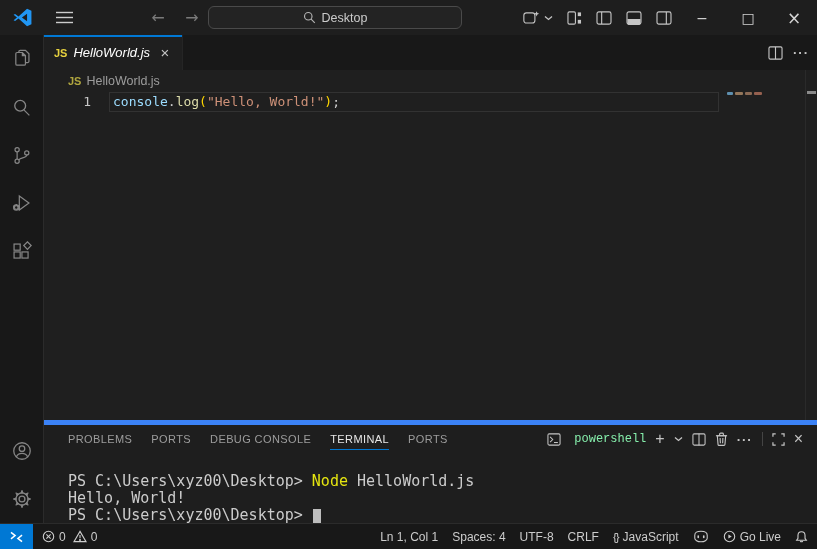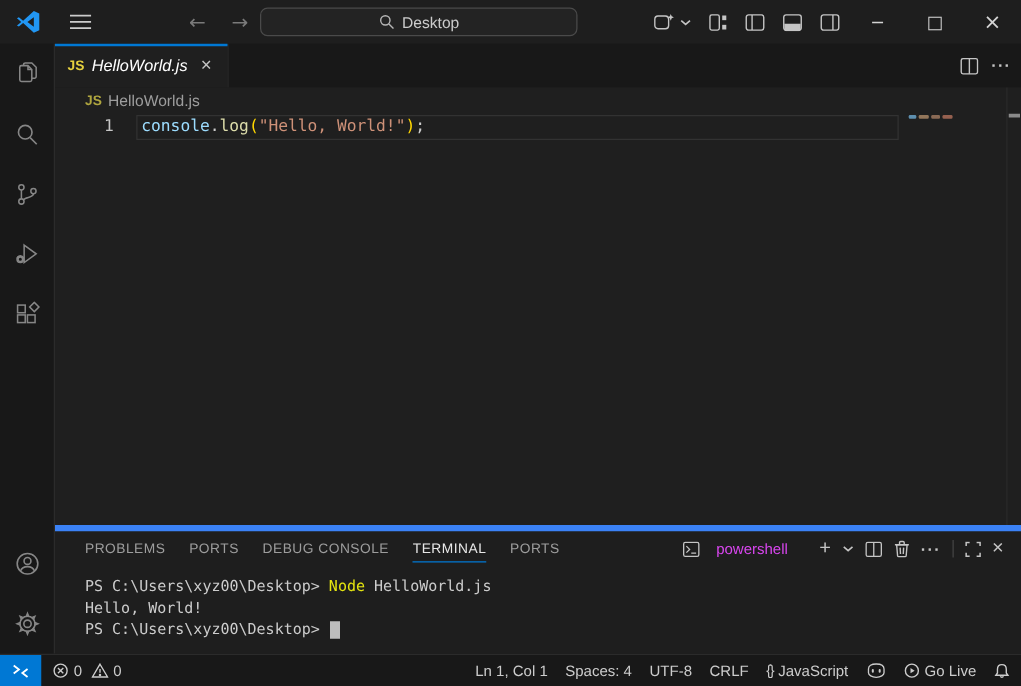--- a/index.html
+++ b/index.html
@@ -77,24 +77,24 @@
 
   
   .panel { position:absolute; left:44px; top:420px; width:773px; height:103px; background:#1e1e1e; border-top:5px solid #3b82f6; }
   .panel-header { position:absolute; left:0; top:0; width:773px; height:28px; display:flex; align-items:center; }
   .panel-tabs { display:flex; padding-left:24px; gap:19px; align-items:center; height:28px; }
   .panel-tab { position:relative; font-size:11px; letter-spacing:0.4px; color:#9d9d9d; height:28px; display:flex; align-items:center; cursor:pointer; }
   .panel-tab.active { color:#e7e7e7; }
   .panel-tab.active::after { content:""; position:absolute; left:0; right:0; bottom:3px; height:1px; background:#0078d4; }
   .panel-toolbar { position:absolute; right:14px; top:0; height:28px; display:flex; align-items:center; gap:9px; color:#c5c5c5; }
   .pt-btn { display:flex; align-items:center; justify-content:center; cursor:pointer; }
-  .shell-label { font-size:12px; color:#d946ef; margin-left:4px; margin-right:16px; }
+  .shell-label { font-size:12px; color:#86efac; margin-left:4px; margin-right:0;font-family:Liberation Mono, monospace; }
   .pt-divider { width:1px; height:14px; background:#444; }
 
-  .terminal { position:absolute; left:0; top:36px; width:760px; font-family:"DejaVu Sans Mono","Liberation Mono",monospace; font-size:12px; color:#cccccc; }
+  .terminal { position:absolute; left:0; top:48px; width:760px; font-family:"DejaVu Sans Mono","Liberation Mono",monospace; font-size:15px; color:#cccccc; }
   .term-line { padding-left:24px; height:17px; line-height:17px; white-space:pre; }
   .term-cmd { color:#e5e510; }
   .term-cursor { display:inline-block; width:8px; height:14px; background:#bdbdbd; vertical-align:middle; margin-left:1px; }
 
   
   .statusbar {
     position:absolute; left:0; top:523px; width:817px; height:26px;
     background:#181818; border-top:1px solid #2b2b2b;
     display:flex; align-items:center; font-size:12px; color:#cccccc;
   }

